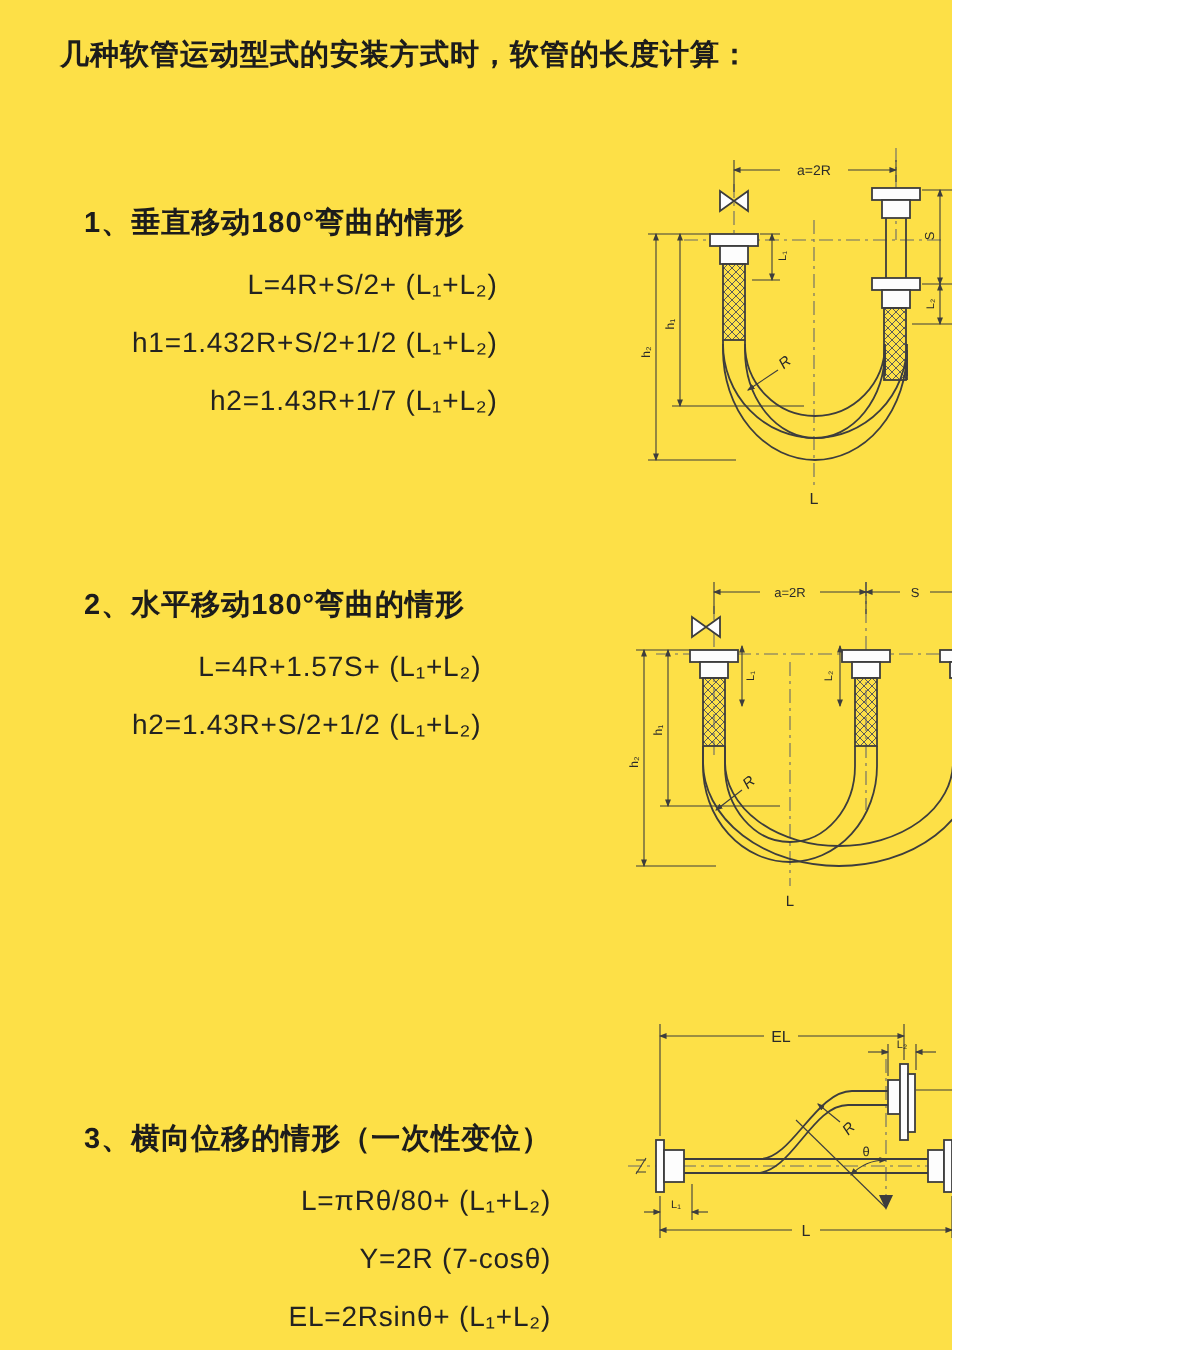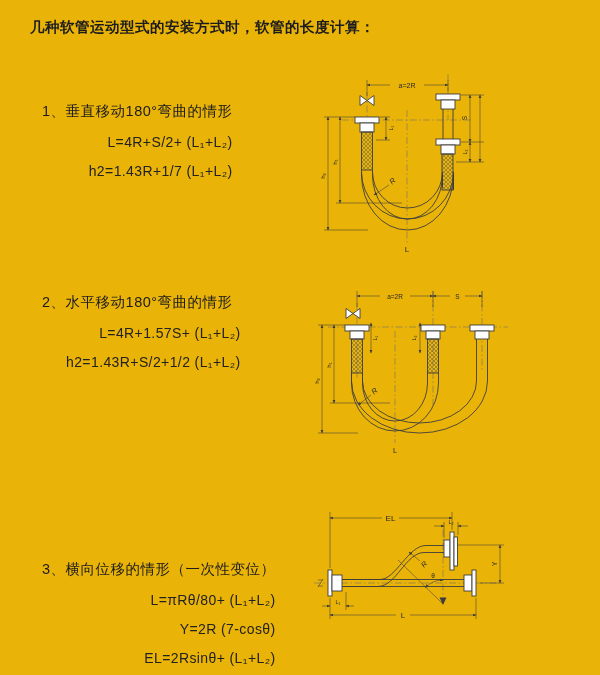--- a/index.html
+++ b/index.html
@@ -1,33 +1,33 @@
 <!DOCTYPE html>
 <html><head>
 <meta charset="utf-8">
 <style>
   html,body{margin:0;padding:0;background:#ffffff;}
   .page{
     position:relative;
-    width:600px;height:675px;
-    background:#eab308;
+    width:476px;height:675px;
+    background:#fde047;
     font-family:"Liberation Sans","DejaVu Sans",sans-serif;
     color:#1c1c1c;
     overflow:hidden;
   }
   .page-title{
     position:absolute;left:30px;top:18px;
     font-size:14.5px;font-weight:700;letter-spacing:0.5px;
   }
   .section{position:absolute;left:42px;}
   .sec1{top:102px;}
   .sec2{top:293px;}
   .sec3{top:512px;margin-top:48px;}
   .sec-heading{
-    font-size:14.5px;font-weight:400;letter-spacing:0.5px;margin:0 0 13px 0;
+    font-size:14.5px;font-weight:700;letter-spacing:0.5px;margin:0 0 13px 0;
   }
   .formula{
     font-size:14px;font-weight:500;letter-spacing:0.4px;
     margin:0 0 13px 24px;color:#222;text-align:right;
   }
   .diagram{position:absolute;}
   .d1{left:310px;top:70px;}
   .d2{left:308px;top:283px;}
   .d3{left:298px;top:500px;}
   svg .draw{stroke:#3d3d3d;stroke-width:0.9;fill:none;}
@@ -39,20 +39,21 @@
 </head>
 <body>
 
 <div class="page">
 
   <div class="page-title">几种软管运动型式的安装方式时，软管的长度计算：</div>
 
   <div class="section sec1">
     <div class="sec-heading">1、垂直移动180°弯曲的情形</div>
     <div class="formula">L=4R+S/2+ (L₁+L₂)</div>
+    <div class="formula">h1=1.432R+S/2+1/2 (L₁+L₂)</div>
     <div class="formula">h2=1.43R+1/7 (L₁+L₂)</div>
   </div>
 
   <div class="section sec2">
     <div class="sec-heading">2、水平移动180°弯曲的情形</div>
     <div class="formula">L=4R+1.57S+ (L₁+L₂)</div>
     <div class="formula">h2=1.43R+S/2+1/2 (L₁+L₂)</div>
   </div>
 
   <div class="section sec3">

